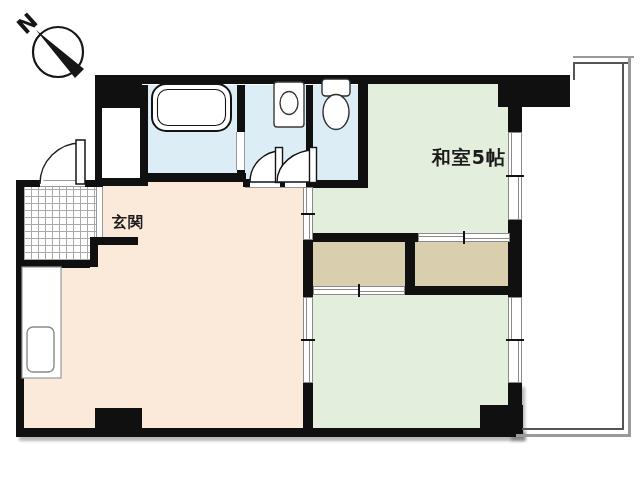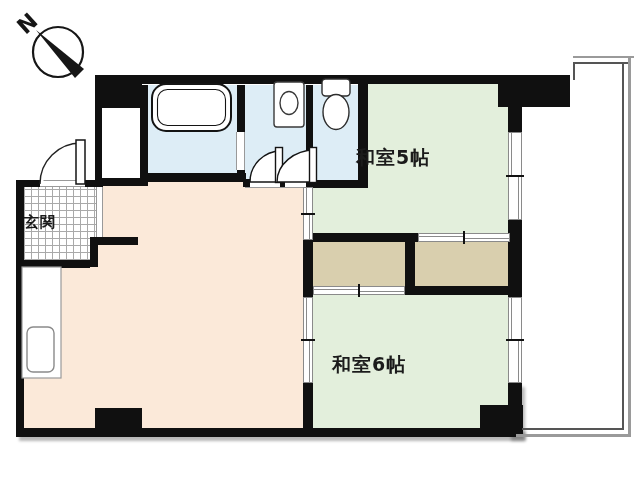--- a/index.html
+++ b/index.html
@@ -21,24 +21,24 @@
   .slide.v i.b{right:2px;bottom:0;width:1px;height:50%;}
   .slide.h i.a{top:2px;left:0;height:1px;width:50%;}
   .slide.h i.b{bottom:2px;right:0;height:1px;width:50%;}
   .slide b.tick{position:absolute;background:#111;display:block;}
   .slide.v b.tick{left:-3px;right:-3px;top:calc(50% - 1px);height:2px;}
   .slide.h b.tick{top:-3px;bottom:-3px;left:calc(50% - 1px);width:2px;}
   .strip-v{position:absolute;background:#fff;border-left:1px solid #999;border-right:1px solid #999;box-sizing:border-box;}
   .strip-h{position:absolute;background:#fff;border-top:1px solid #999;border-bottom:1px solid #999;box-sizing:border-box;}
   .bline{position:absolute;background:#555;}
   .bline.gray{background:#9a9a9a;}
-  .label{position:absolute;color:#1b1b1b;font-weight:600;text-align:left;
+  .label{position:absolute;color:#1b1b1b;font-weight:600;text-align:right;
          white-space:nowrap;letter-spacing:1px;}
   .lab-lg{font-size:19px;}
-  .lab-sm{font-size:15px;}
+  .lab-sm{font-size:15px;padding-left:48px;}
   .sh{box-shadow:3px 4px 3px rgba(0,0,0,.28);}
   svg{position:absolute;left:0;top:0;pointer-events:none;}
 </style>
 </head>
 <body>
 
 <div class="plan">
 
   <div class="fill f-ldk" style="left:24px;top:182px;width:279px;height:246px"></div>
   <div class="fill f-wet" style="left:148px;top:85px;width:89px;height:88px"></div>
@@ -166,15 +166,14 @@
     </g>
 
     <g>
       <path d="M 277 182 A 38 32 0 0 1 315 150 L 315 182 Z" fill="#fff" stroke="#141414" stroke-width="1.4"></path>
       <rect x="309.5" y="147.5" width="7" height="35" fill="#fff" stroke="#141414" stroke-width="1.4"></rect>
     </g>
   </svg>
 
   <div class="label lab-sm" style="left:24px;top:213px;width:72px">玄関</div>
   <div class="label lab-lg" style="left:356px;top:145px;width:150px">和室5帖</div>
-  <div class="label lab-lg" style="left:332px;top:352px;width:150px">和室6帖</div>
 
 </div>
 
 </body></html>

